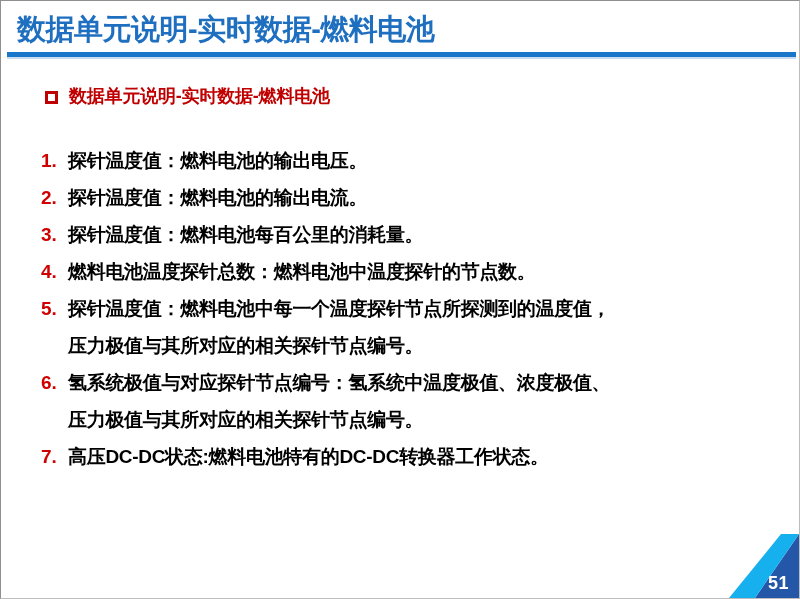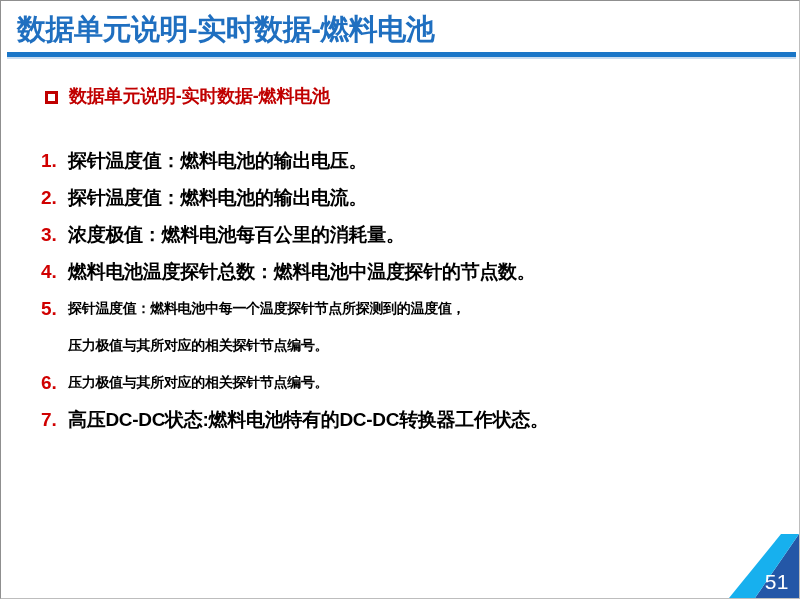--- a/index.html
+++ b/index.html
@@ -119,21 +119,21 @@
     font-weight: bold;
     color: #000000;
     line-height: 37px;
     letter-spacing: -0.3px;
     white-space: nowrap;
   }
   .list-text.wrap {
     white-space: normal;
   }
   .list-cont {
-    font-size: 14px;
+    font-size: 19px;
     font-weight: bold;
     color: #000000;
     line-height: 37px;
     letter-spacing: -0.3px;
     white-space: nowrap;
     display: block;
   }
 
   
   .corner-deco {
@@ -141,22 +141,22 @@
     right: 0;
     bottom: 0;
     width: 96px;
     height: 64px;
     pointer-events: none;
   }
   .page-number {
     position: absolute;
     right: 10px;
     bottom: 6px;
-    font-size: 21px;
-    font-weight: normal;
+    font-size: 18px;
+    font-weight: bold;
     color: #ffffff;
     line-height: 1;
     letter-spacing: 0.5px;
   }
 </style>
 </head>
 <body>
 
 <div class="slide">
 
@@ -180,39 +180,40 @@
         <span class="list-text">探针温度值：燃料电池的输出电压。</span>
       </div>
 
       <div class="list-item">
         <span class="list-num">2.</span>
         <span class="list-text">探针温度值：燃料电池的输出电流。</span>
       </div>
 
       <div class="list-item">
         <span class="list-num">3.</span>
-        <span class="list-text">浓度极值：燃料电池每百公里的消耗量。</span>
+        <span class="list-text">探针温度值：燃料电池每百公里的消耗量。</span>
       </div>
 
       <div class="list-item">
         <span class="list-num">4.</span>
         <span class="list-text">燃料电池温度探针总数：燃料电池中温度探针的节点数。</span>
       </div>
 
       <div class="list-item">
         <span class="list-num">5.</span>
         <span class="list-text wrap">
             <span class="list-cont">探针温度值：燃料电池中每一个温度探针节点所探测到的温度值，</span>
             <span class="list-cont">压力极值与其所对应的相关探针节点编号。</span>
           </span>
       </div>
 
       <div class="list-item">
         <span class="list-num">6.</span>
         <span class="list-text wrap">
+            <span class="list-cont">氢系统极值与对应探针节点编号：氢系统中温度极值、浓度极值、</span>
             <span class="list-cont">压力极值与其所对应的相关探针节点编号。</span>
           </span>
       </div>
 
       <div class="list-item">
         <span class="list-num">7.</span>
         <span class="list-text">高压DC-DC状态:燃料电池特有的DC-DC转换器工作状态。</span>
       </div>
 
     </div>

